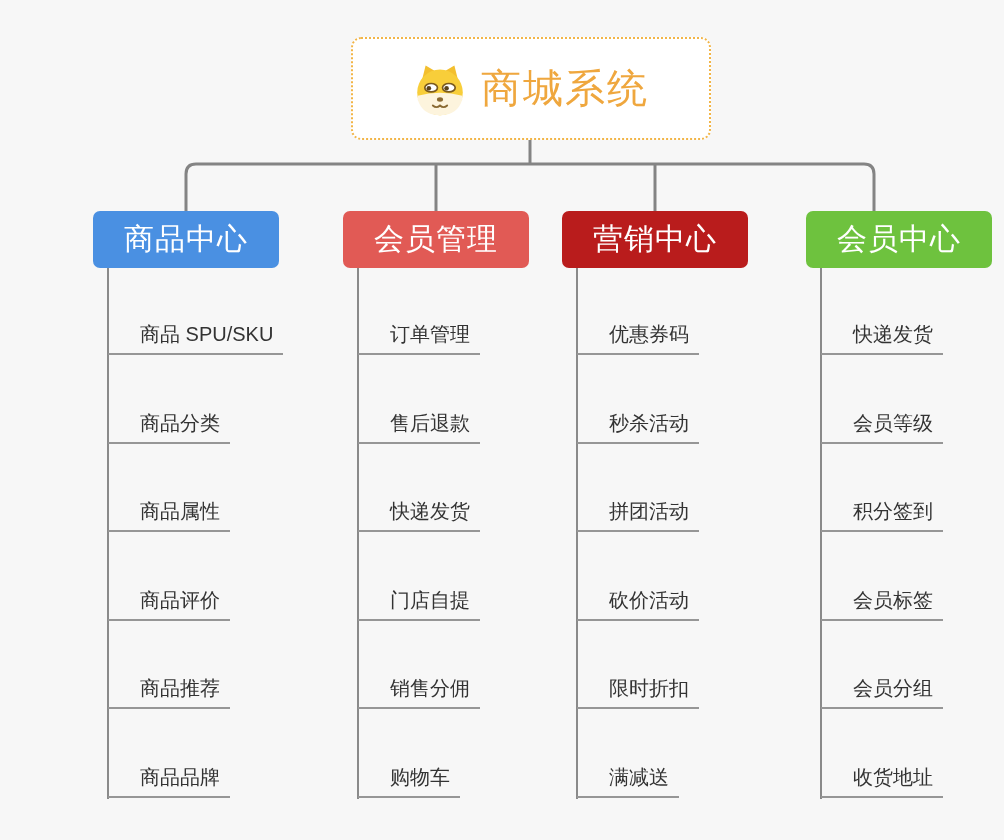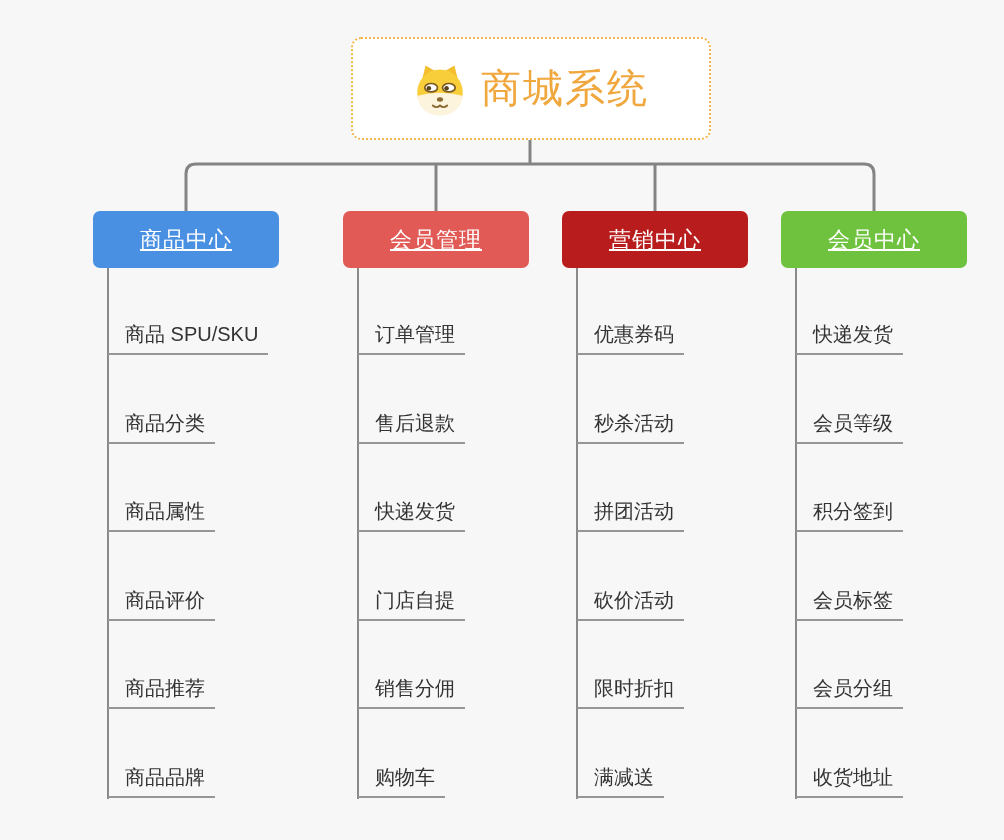--- a/index.html
+++ b/index.html
@@ -18,42 +18,42 @@
   .root-node{
     position:absolute;left:315px;top:37px;width:360px;height:103px;
     background:#ffffff;border:2px dotted #f2b547;border-radius:10px;
     box-sizing:border-box;
     display:flex;align-items:center;justify-content:center;gap:14px;
   }
   .root-title{font-size:40px;color:#efa73e;letter-spacing:2px;font-weight:500;}
   .doge{width:54px;height:54px;flex:0 0 auto;}
   
   .branch-group{position:absolute;top:211px;width:186px;}
-  .bg-1{left:57px;} .bg-2{left:307px;} .bg-3{left:526px;} .bg-4{left:745px;}
+  .bg-1{left:57px;} .bg-2{left:307px;} .bg-3{left:526px;} .bg-4{left:770px;}
   .branch-node{
     width:186px;height:57px;border-radius:7px;
     display:flex;align-items:center;justify-content:center;
-    color:#ffffff;font-size:22px;letter-spacing:1px;text-decoration:underline;
+    color:#ffffff;font-size:30px;letter-spacing:1px;
   }
   .bg-1 .branch-node{background:#4a90e2;}
   .bg-2 .branch-node{background:#e15a55;}
   .bg-3 .branch-node{background:#b91c1c;}
   .bg-4 .branch-node{background:#6ec23e;}
   
   .spine{
     position:absolute;left:14px;top:57px;width:2px;height:531px;
     background:#8a8a8a;
   }
   .children{position:absolute;left:15px;top:55.5px;}
   .child-item{
     height:88.6px;display:flex;align-items:flex-end;
   }
   .child-item .label{
     display:inline-block;
-    padding:0 10px 9px 17px;
+    padding:0 10px 9px 32px;
     border-bottom:2px solid #969696;
     font-size:20px;color:#333333;
     white-space:nowrap;line-height:1;
   }
 </style>
 </head>
 <body>
 
 <div class="stage">
 

